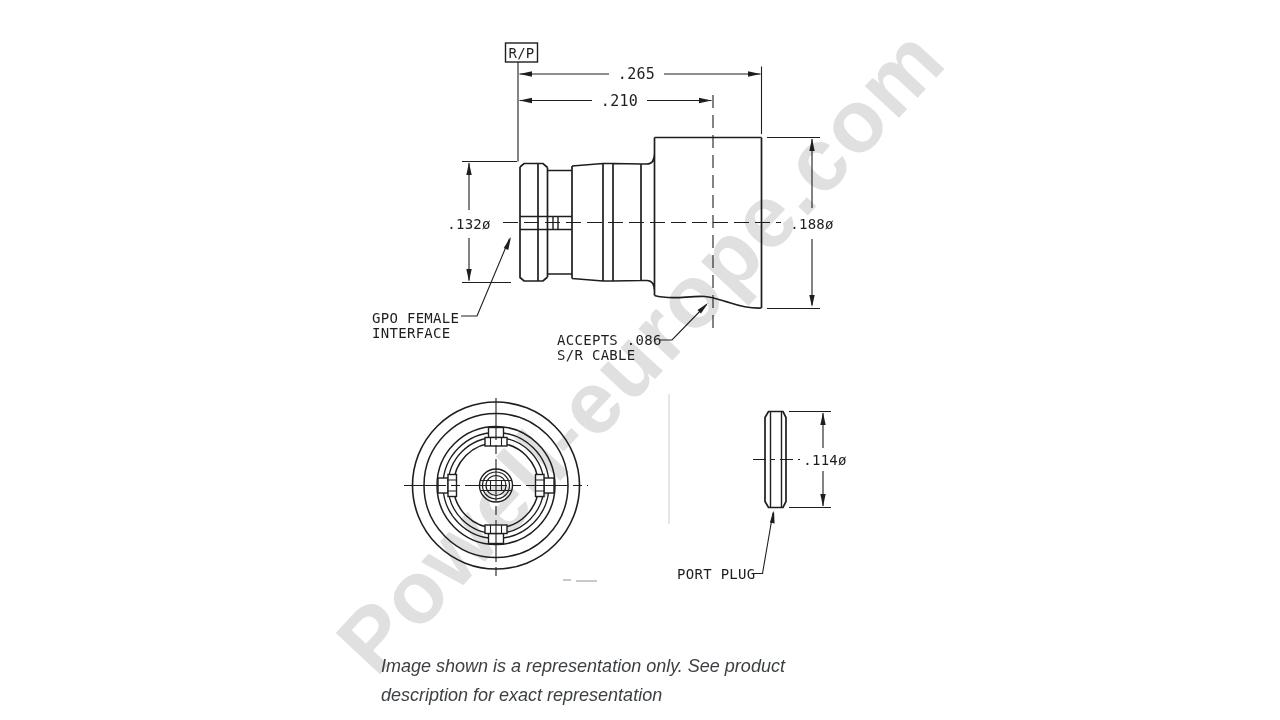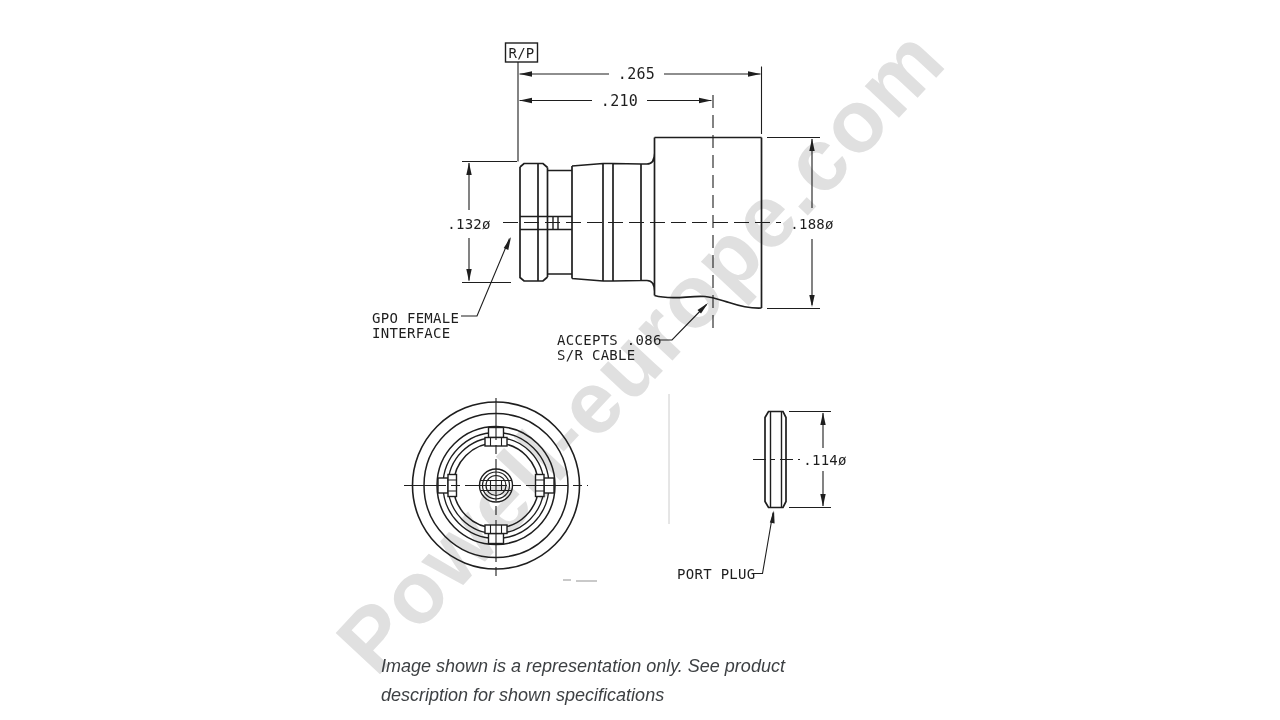--- a/index.html
+++ b/index.html
@@ -143,15 +143,15 @@
       <text class="cad" x="677" y="579">PORT PLUG</text>
     </g>
   </g>
 
   <path class="faint" d="M669 394 L669 524"></path>
   <path class="smudge" d="M563 580 L571 580 M576 581 L597 581"></path>
 </svg>
 
 <div class="caption">
   <div>Image shown is a representation only. See product</div>
-  <div>description for shown specifications</div>
+  <div>description for exact representation</div>
 </div>
 </div>
 
 </body></html>

